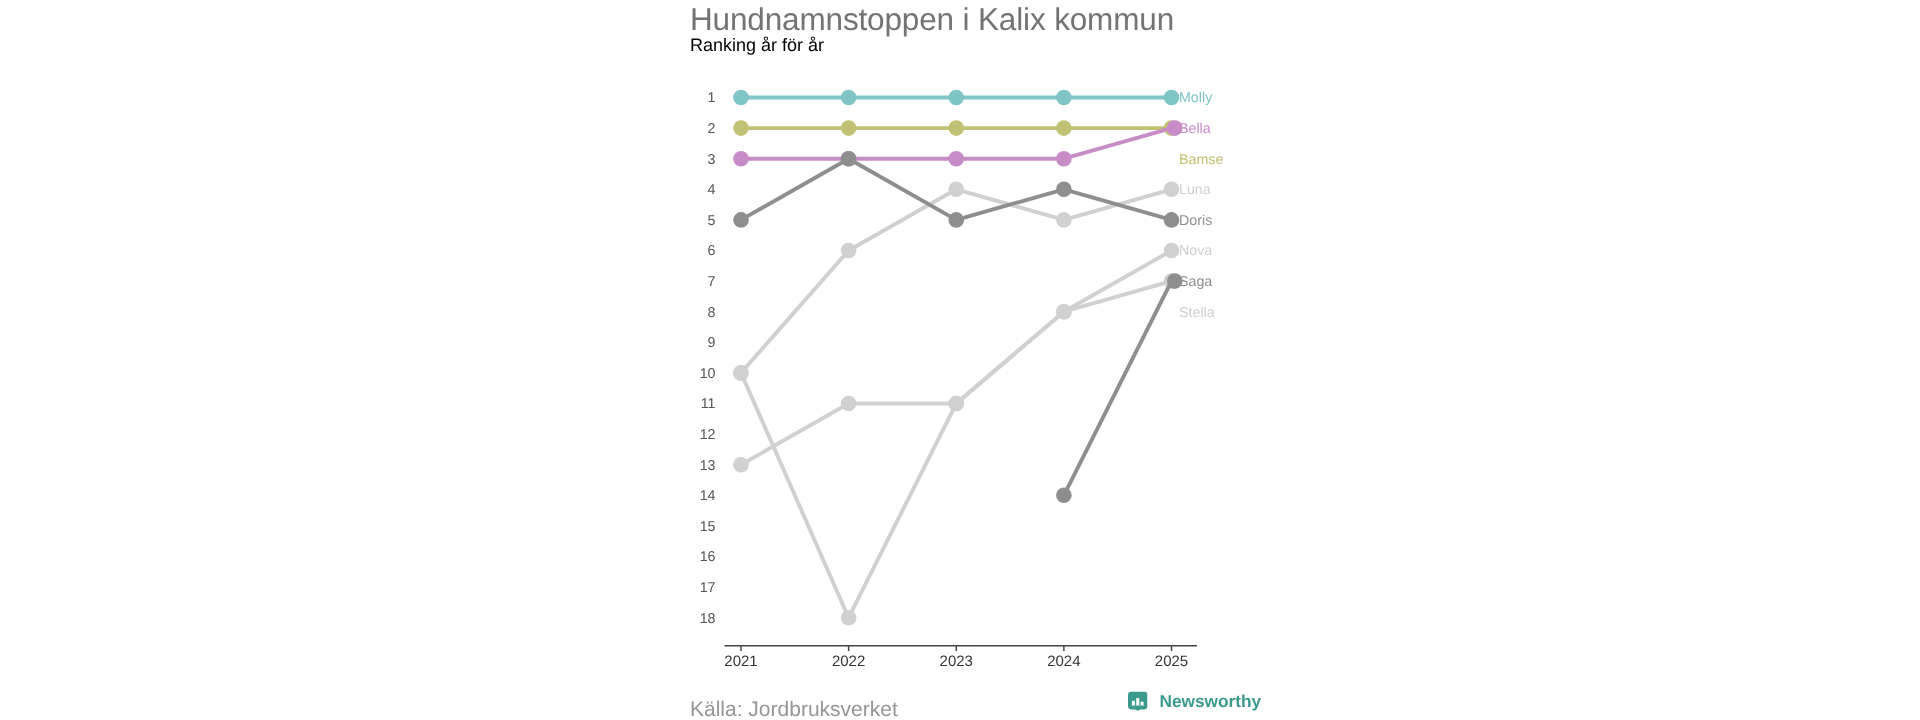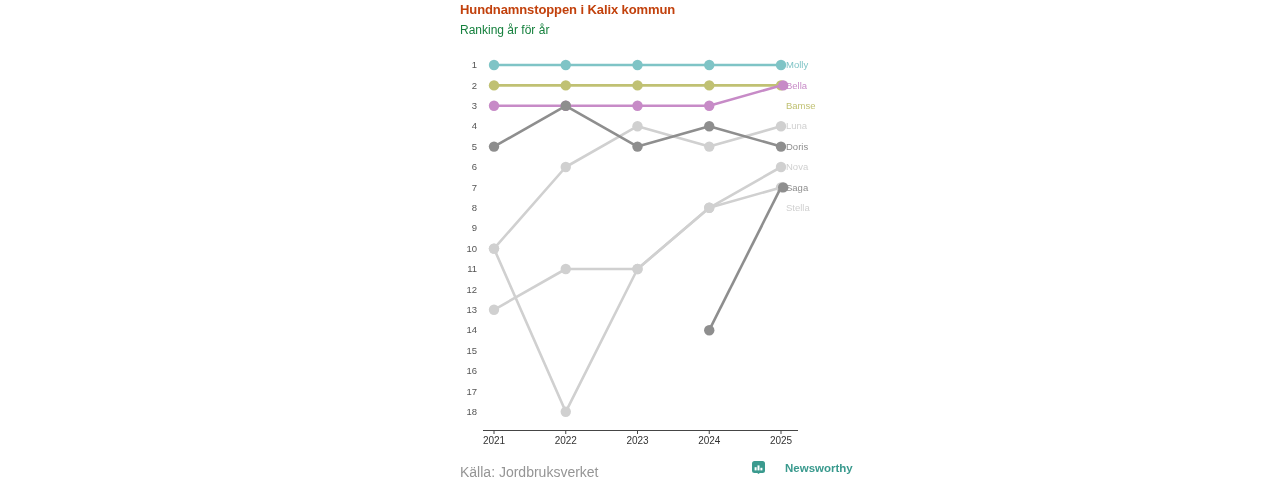--- a/index.html
+++ b/index.html
@@ -3,34 +3,34 @@
 <meta charset="utf-8">
 <style>
   html,body{margin:0;padding:0;}
   body{
     width:1280px;height:480px;position:relative;overflow:hidden;
     background:#ffffff;
     font-family:"Liberation Sans","DejaVu Sans",sans-serif;
   }
   .title{
     position:absolute;left:460px;top:2px;
-    font-size:13px;font-weight:700;color:#c2410c;letter-spacing:-0.1px;
+    font-size:21px;font-weight:400;color:#737373;letter-spacing:-0.1px;
   }
   .subtitle{
     position:absolute;left:460px;top:23px;
-    font-size:12px;font-weight:400;color:#15803d;
+    font-size:12px;font-weight:400;color:#000000;
   }
   #chart-svg{position:absolute;left:0;top:0;font-family:"Liberation Sans","DejaVu Sans",sans-serif;}
   .source{
     position:absolute;left:460px;top:464px;
     font-size:14px;color:#959595;
   }
   .brand{
     position:absolute;left:752px;top:461px;
-    display:flex;align-items:center;gap:20px;text-decoration:none;cursor:pointer;text-align:right;
+    display:flex;align-items:center;gap:8px;text-decoration:none;cursor:pointer;text-align:right;
   }
   .brand-name{font-size:11.5px;font-weight:600;color:#3a9a8e;}
 </style>
 </head>
 <body>
 
 <div class="title">Hundnamnstoppen i Kalix kommun</div>
 <div class="subtitle">Ranking år för år</div>
 
 <div>

